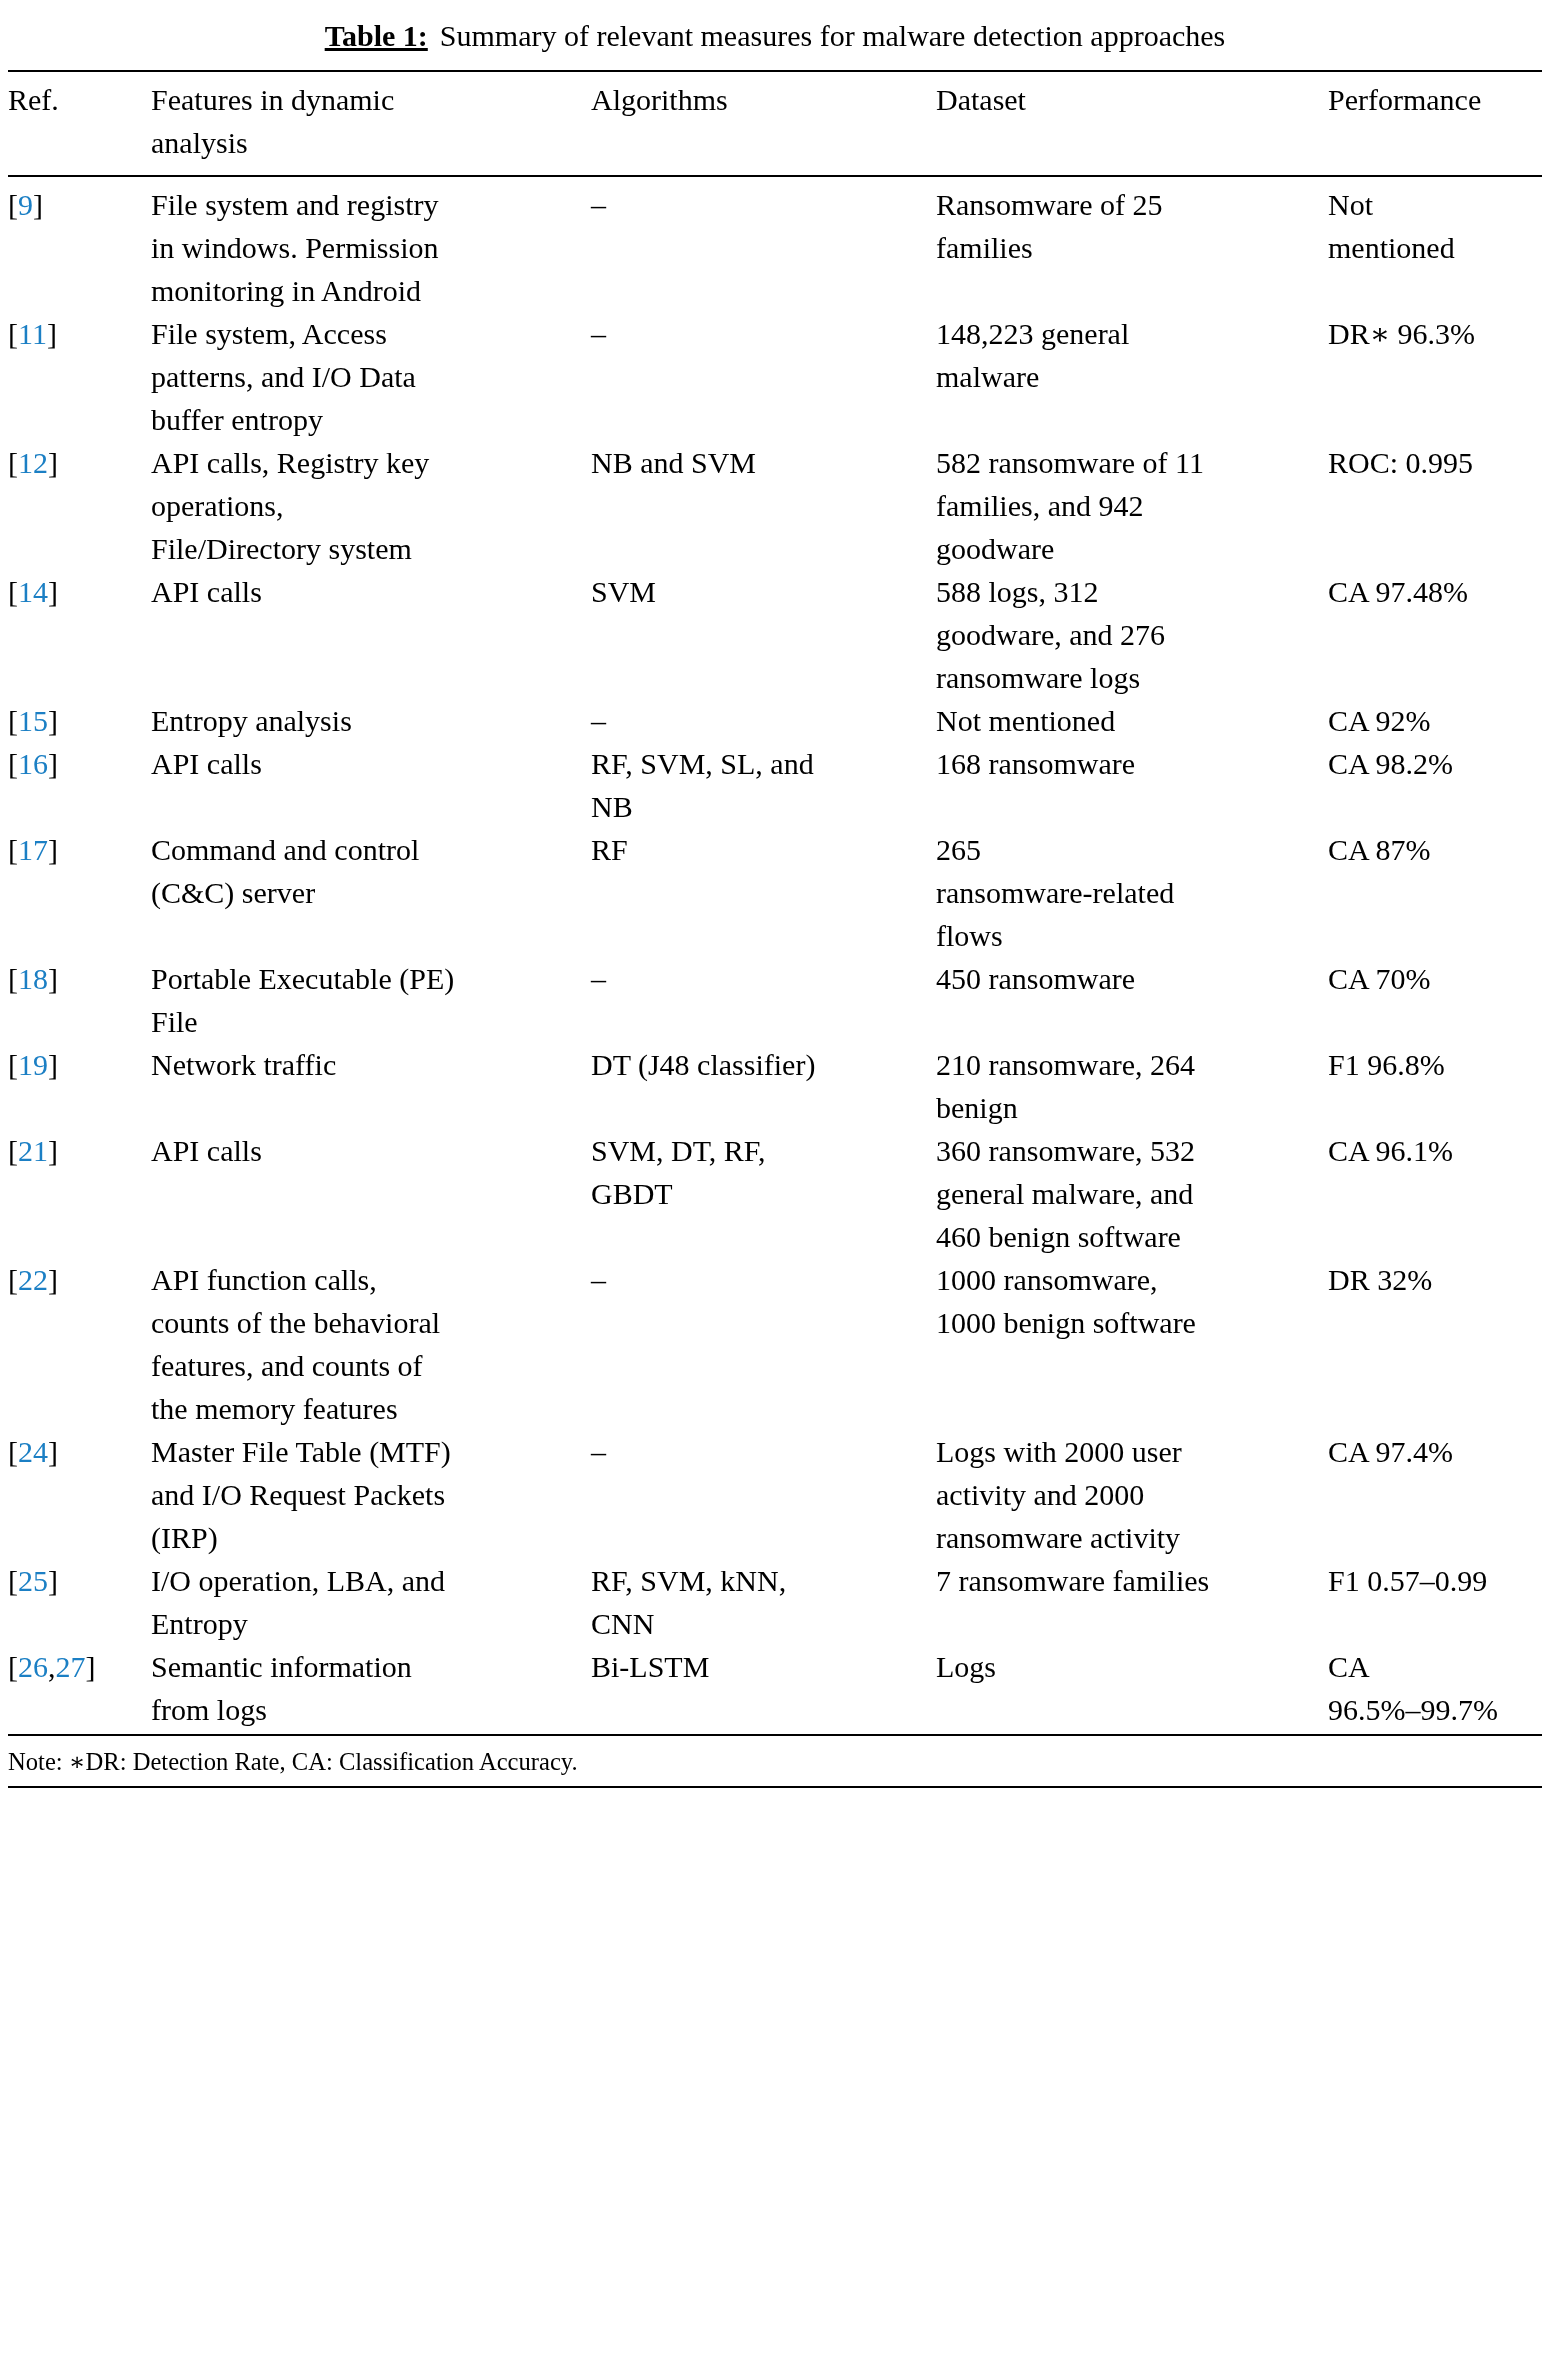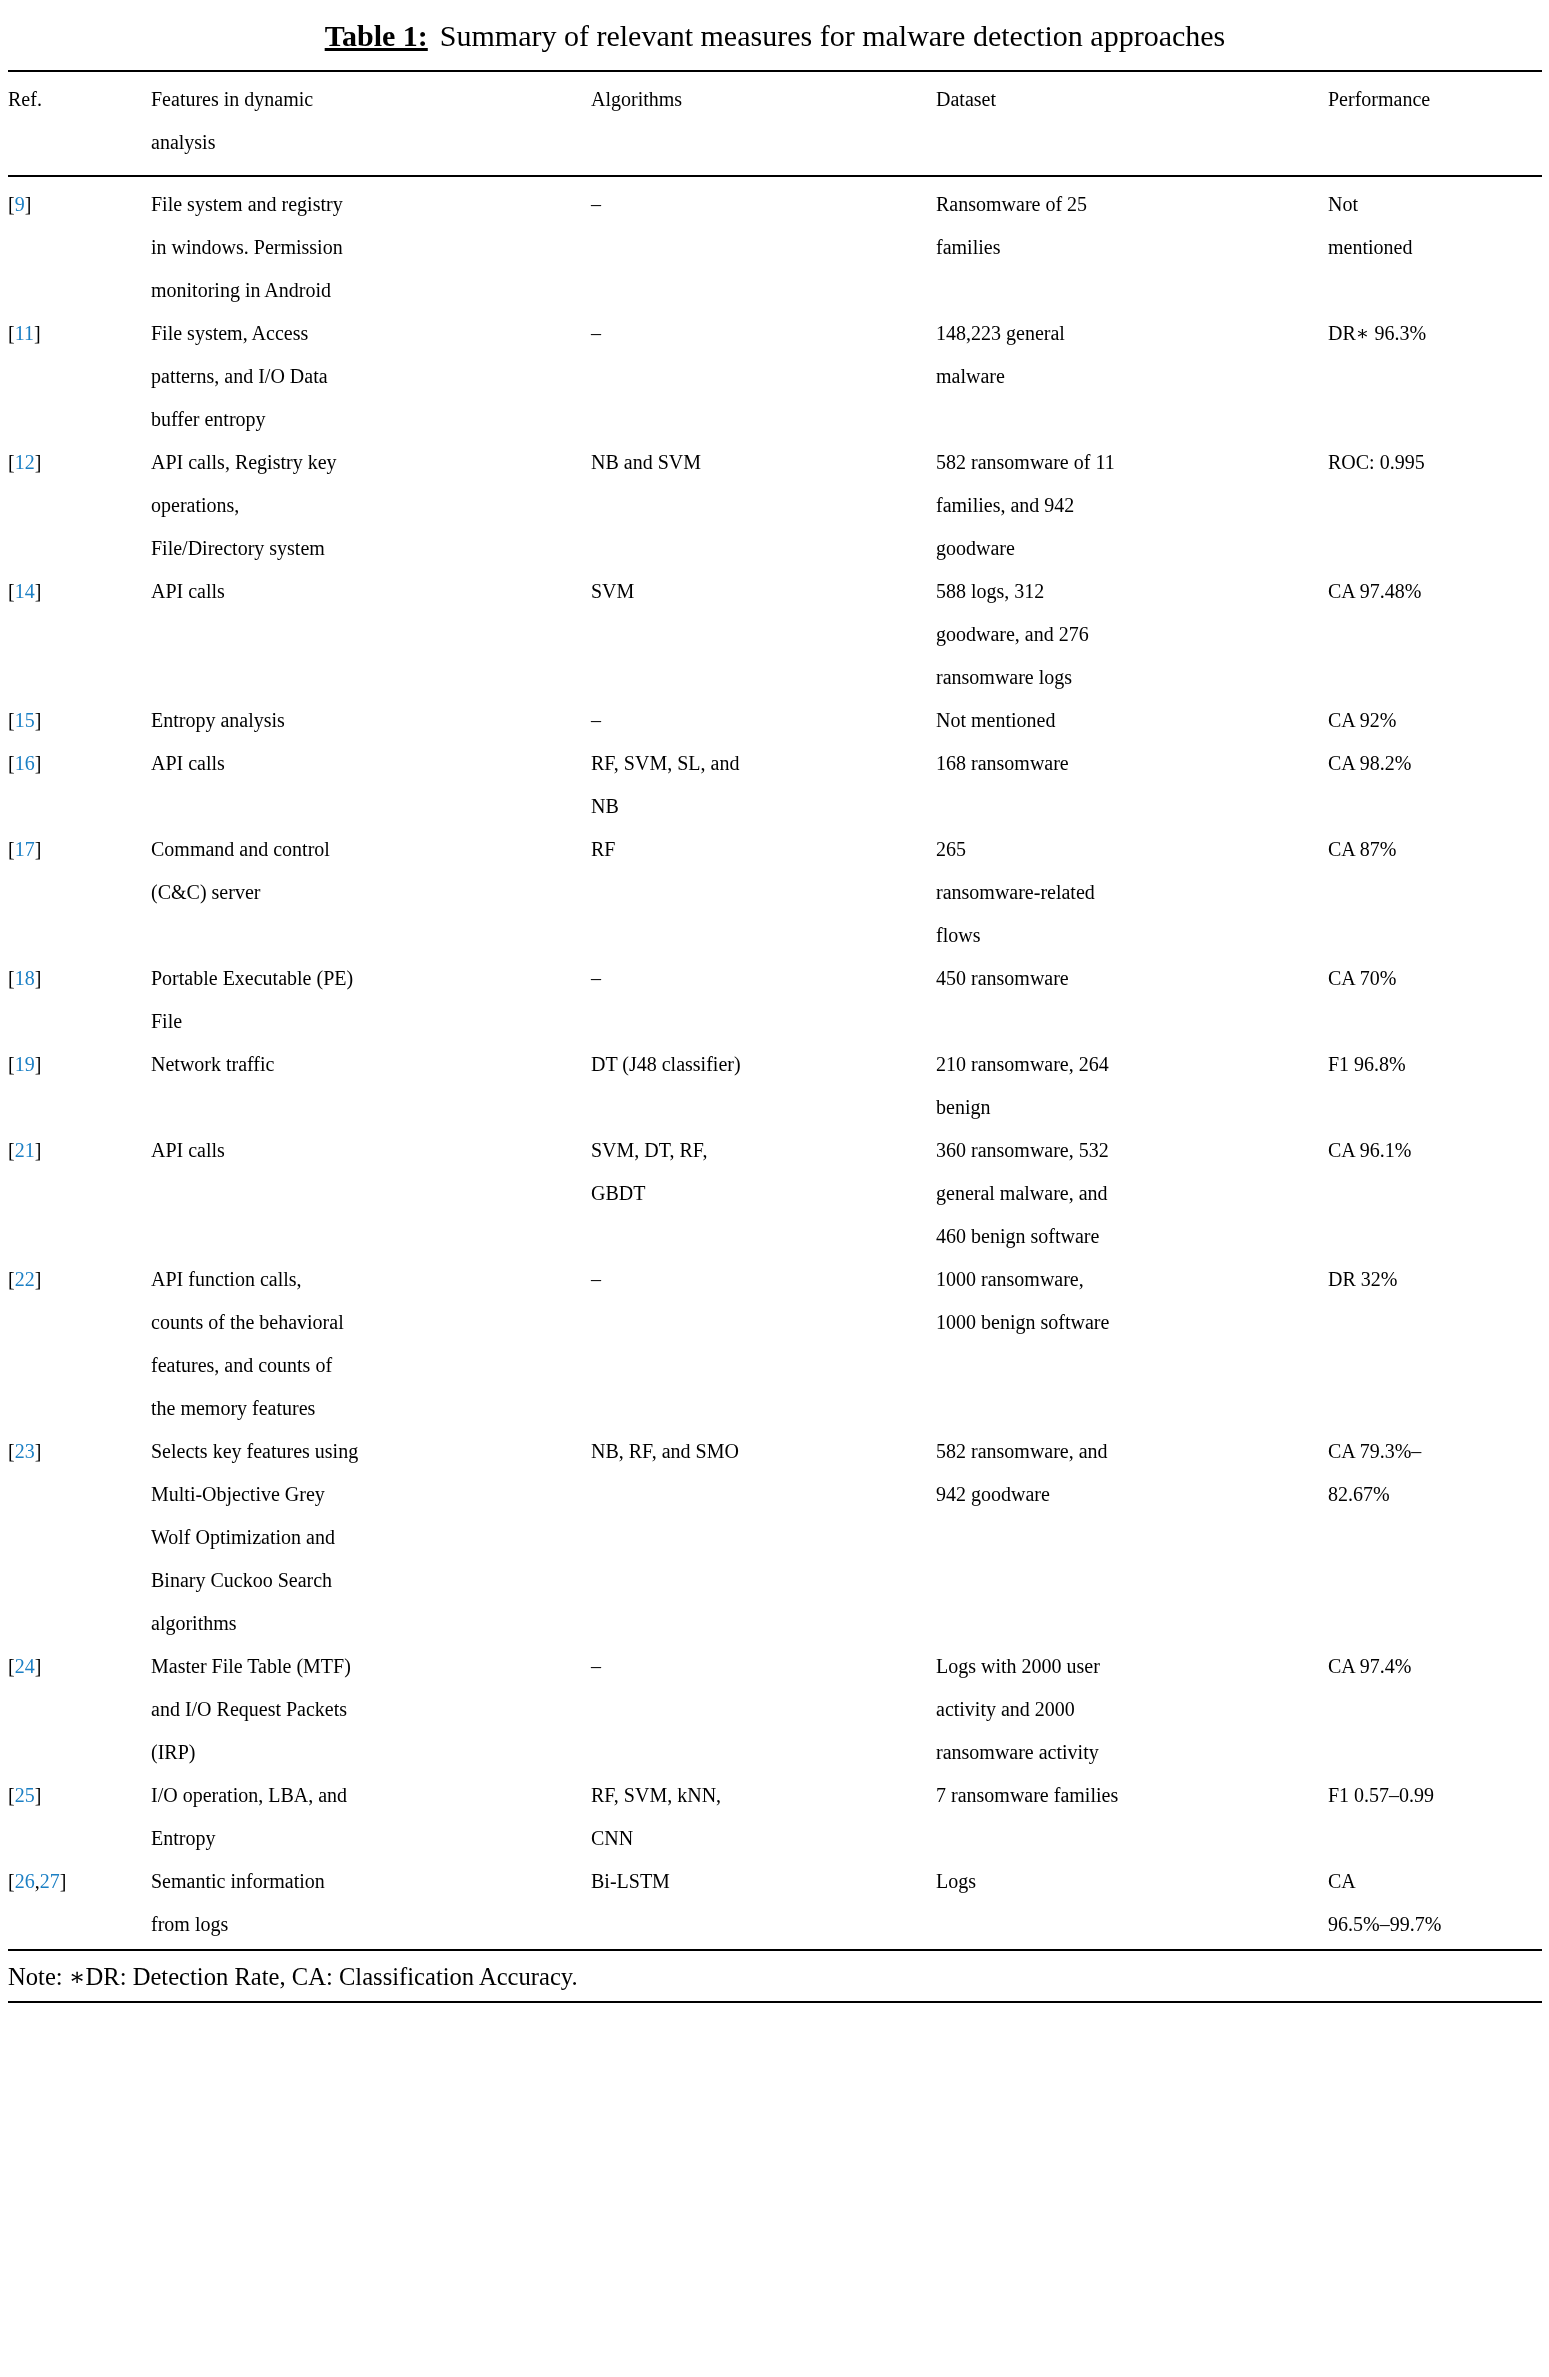--- a/index.html
+++ b/index.html
@@ -31,21 +31,21 @@
   }
   .title-label {
     font-weight: bold;
     margin-right: 0.4em;
     text-decoration: underline;
   }
   table.summary {
     width: 100%;
     border-collapse: collapse;
     table-layout: fixed;
-    font-size: 20px;
+    font-size: 30px;
     line-height: 43px;
     border-top: 2.4px solid var(--rule);
     border-bottom: 2.4px solid var(--rule);
   }
   col.c-ref { width: 143px; }
   col.c-features { width: 440px; }
   col.c-algorithms { width: 345px; }
   col.c-dataset { width: 392px; }
   col.c-performance { width: 214px; }
   th {
@@ -200,33 +200,20 @@
     <td>API function calls,
 counts of the behavioral
 features, and counts of
 the memory features</td>
     <td>–</td>
     <td>1000 ransomware,
 1000 benign software</td>
     <td>DR 32%</td>
   </tr>
         <tr>
-    <td>[<span class="cite">23</span>]</td>
-    <td>Selects key features using
-Multi-Objective Grey
-Wolf Optimization and
-Binary Cuckoo Search
-algorithms</td>
-    <td>NB, RF, and SMO</td>
-    <td>582 ransomware, and
-942 goodware</td>
-    <td>CA 79.3%–
-82.67%</td>
-  </tr>
-        <tr>
     <td>[<span class="cite">24</span>]</td>
     <td>Master File Table (MTF)
 and I/O Request Packets
 (IRP)</td>
     <td>–</td>
     <td>Logs with 2000 user
 activity and 2000
 ransomware activity</td>
     <td>CA 97.4%</td>
   </tr>

